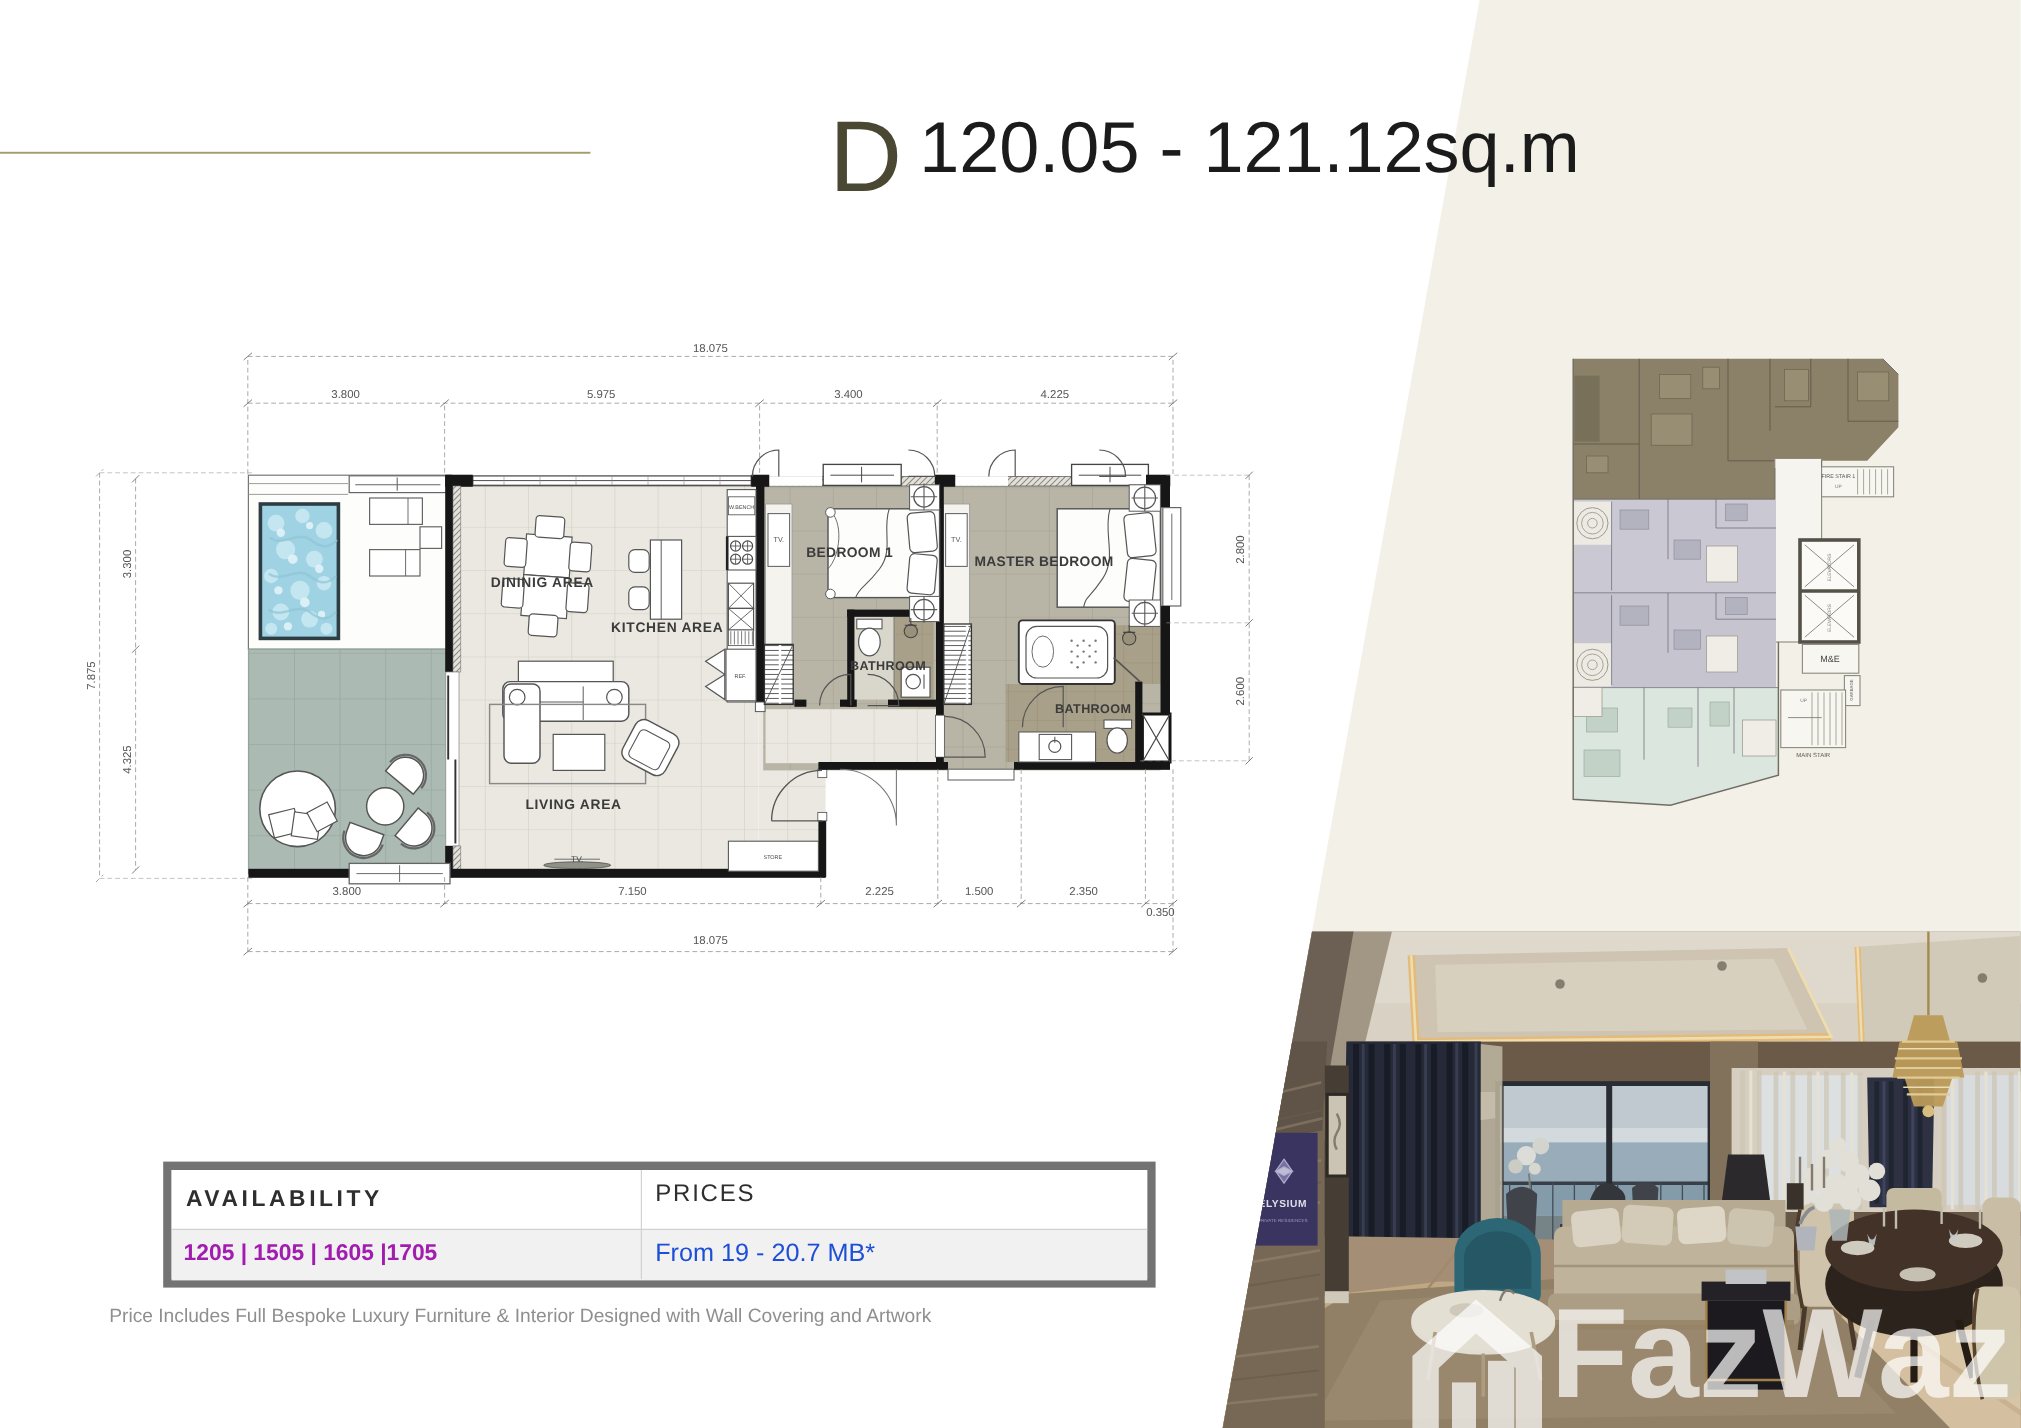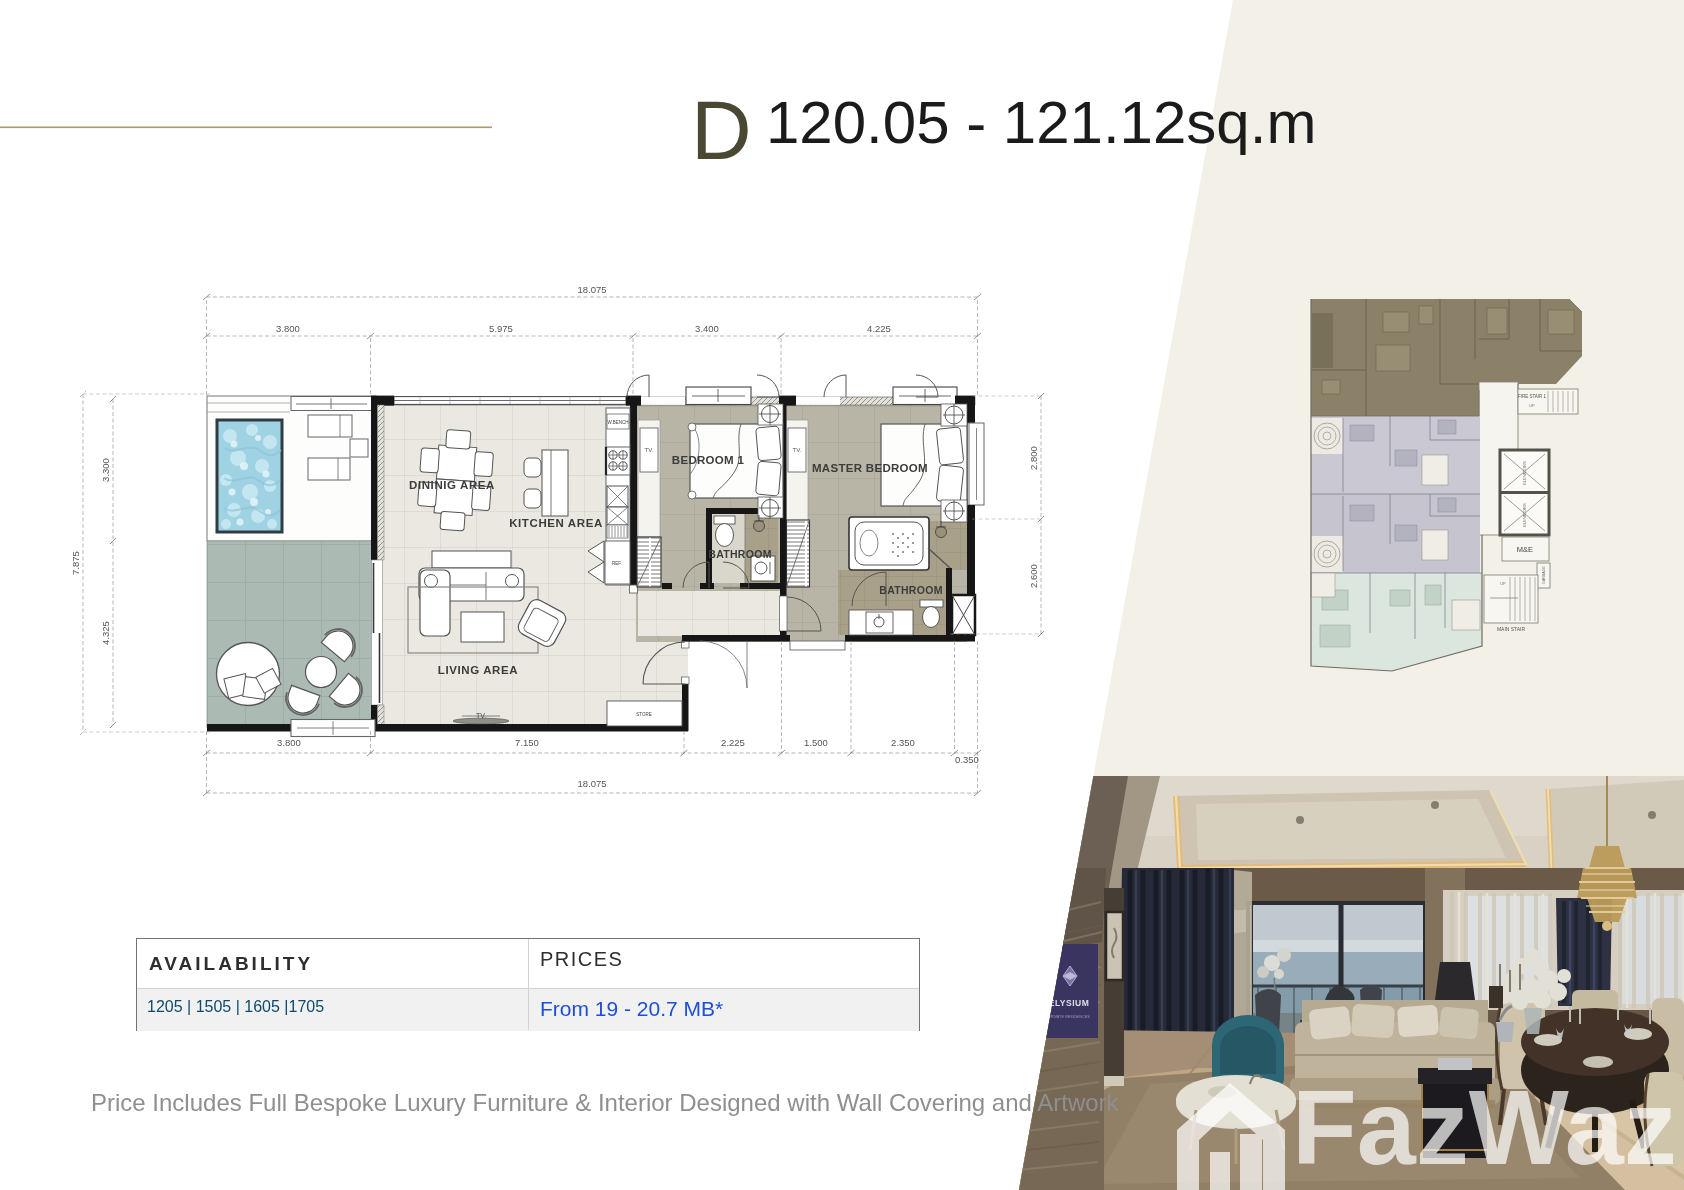--- a/index.html
+++ b/index.html
@@ -777,30 +777,30 @@
     <rect x="1210" y="1152" width="20" height="38"></rect>
     <text x="1292" y="1164" font-size="106" font-weight="bold" letter-spacing="0">FazWaz</text>
   </g>
 </g>
 </svg>
 
 <div class="abs" style="left:691px;top:88px;font-size:84px;color:#4a4733;line-height:1;">D</div>
 
 <div class="abs" style="left:766px;top:93px;font-size:60px;color:#1b1b1b;line-height:1;">120.05 - 121.12sq.m</div>
 
-<div class="abs" style="left:136px;top:938px;width:782px;height:91px;border:1px solid #737373;">
+<div class="abs" style="left:136px;top:968px;width:782px;height:91px;border:7px solid #737373;padding-left:31px;">
 
   <div class="abs" style="left:0;top:0;width:100%;height:49px;background:#fff;"></div>
 
   <div class="abs" style="left:0;top:49px;width:100%;height:42px;background:#f1f1f1;border-top:1px solid #d2d2d2;"></div>
 
   <div class="abs" style="left:391px;top:0;width:1px;height:91px;background:#d2d2d2;"></div>
 
   <div class="abs" style="left:12px;top:14px;font-size:19px;font-weight:bold;letter-spacing:3px;color:#2e2e2e;">AVAILABILITY</div>
 
   <div class="abs" style="left:403px;top:9px;font-size:20px;font-weight:normal;letter-spacing:1.5px;color:#2e2e2e;">PRICES</div>
 
-  <div class="abs" style="left:10px;top:59px;font-size:16px;color:#0c4a6e;">1205 | 1505 | 1605 |1705</div>
+  <div class="abs" style="left:10px;top:59px;font-size:19px;color:#a21caf;font-weight:bold;">1205 | 1505 | 1605 |1705</div>
 
   <div class="abs" style="left:403px;top:58px;font-size:21px;color:#1d4ed8;">From 19 - 20.7 MB*</div>
 </div>
 
-<div class="abs" style="left:91px;top:1089px;font-size:24px;color:#8f8f8f;">Price Includes Full Bespoke Luxury Furniture &amp; Interior Designed with Wall Covering and Artwork</div>
+<div class="abs" style="left:91px;top:1089px;font-size:16px;color:#8f8f8f;">Price Includes Full Bespoke Luxury Furniture &amp; Interior Designed with Wall Covering and Artwork</div>
 
 </body></html>

